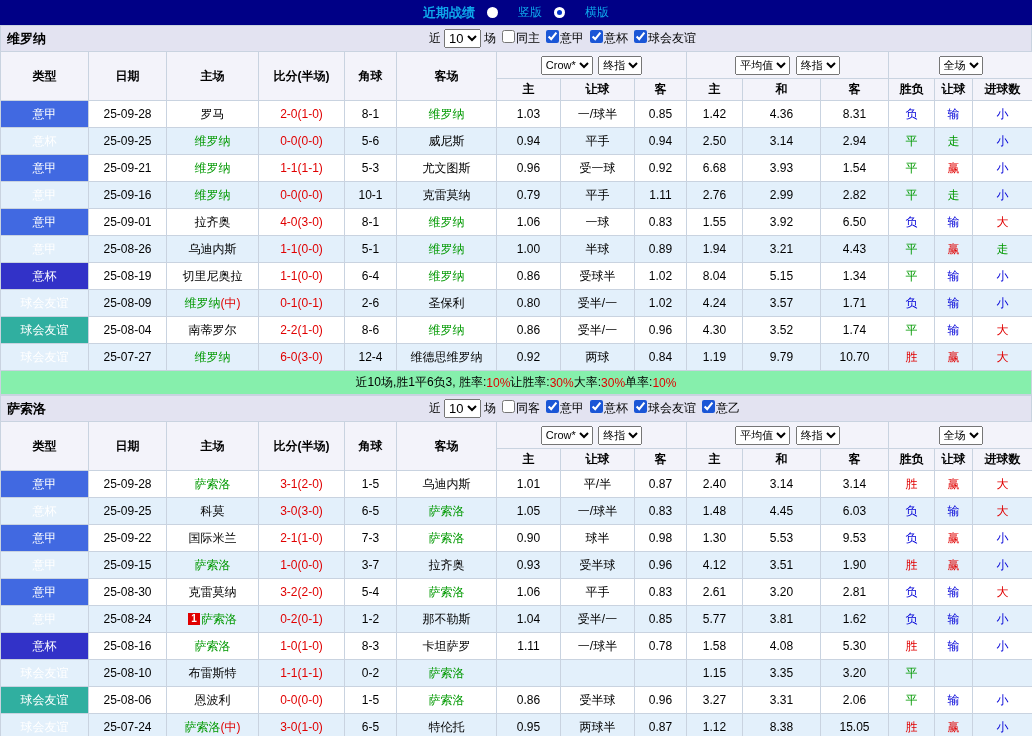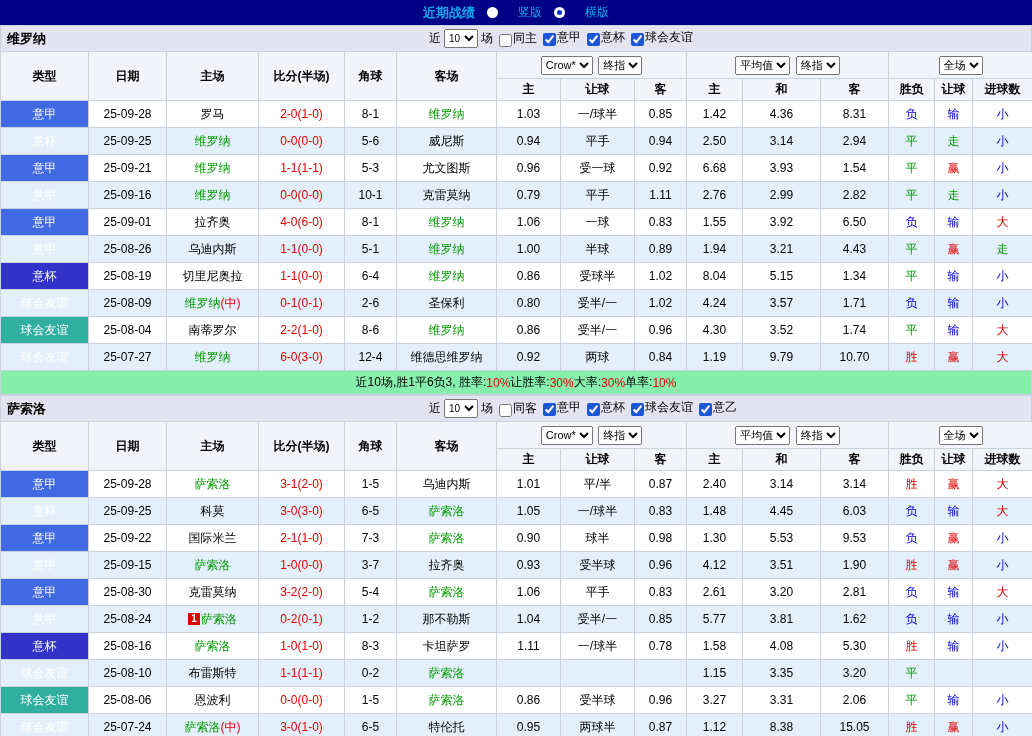--- a/index.html
+++ b/index.html
@@ -5,22 +5,22 @@
   html,body{margin:0;padding:0}
   body{width:1032px;font-family:"Liberation Sans","DejaVu Sans",sans-serif;font-size:12px;color:#000;background:#fff}
   .topbar{height:25px;background:#000086;color:#0ea5e9;display:flex;align-items:center;justify-content:center;gap:12px}
   .topbar .title{font-weight:bold;font-size:13px}
   .radio-opt{display:inline-flex;align-items:center;gap:20px;cursor:pointer}
   .radio-dot{width:11px;height:11px;border-radius:50%;background:#fff;position:relative;display:inline-block}
   .radio-dot.sel::after{content:"";position:absolute;left:3px;top:3px;width:5px;height:5px;border-radius:50%;background:#0033cc}
   .section-header{height:25px;background:#E3E3F1;border:1px solid #C9D3E0;border-bottom:none;position:relative;display:flex;align-items:center}
   .team-name{font-weight:bold;padding-left:6px;font-size:13px}
   .filters{position:absolute;left:428px;display:flex;align-items:center}
-  .filters select{height:19px;font-size:10px;margin:0 3px}
-  .cb{display:inline-flex;align-items:flex-end;cursor:pointer}
+  .filters select{height:19px;font-size:13px;margin:0 3px}
+  .cb{display:inline-flex;align-items:flex-start;cursor:pointer}
   .cb input{width:13px;height:13px;margin:0 1px 0 6px;accent-color:#1a56d6}
   table{border-collapse:collapse;table-layout:fixed;width:1032px}
   th,td{border:1px solid #C9D3E0;text-align:center;padding:0;overflow:hidden;white-space:nowrap}
   thead tr.main th{background:#F3F3FA;height:26px;font-weight:bold}
   thead tr.sub th{background:#F3F3FA;height:21px;font-weight:bold}
   thead select{height:19px;font-size:11px;margin:0 1px}
   tbody td{height:26px}
   tbody tr:nth-child(even) td{background:#E3F0FB}
   tbody td.t-a{background:#4169E1;color:#fff}
   tbody td.t-b{background:#3232C8;color:#fff}
@@ -189,21 +189,21 @@
           <td>2.99</td>
           <td>2.82</td>
           <td class="r-green">平</td>
           <td class="r-green">走</td>
           <td class="r-blue">小</td>
         </tr>
         <tr>
           <td class="t-a">意甲</td>
           <td>25-09-01</td>
           <td><span>拉齐奥</span></td>
-          <td class="score">4-0(6-0)</td>
+          <td class="score">4-0(3-0)</td>
           <td>8-1</td>
           <td><span class="focus">维罗纳</span></td>
           <td>1.06</td>
           <td>一球</td>
           <td>0.83</td>
           <td>1.55</td>
           <td>3.92</td>
           <td>6.50</td>
           <td class="r-blue">负</td>
           <td class="r-blue">输</td>

